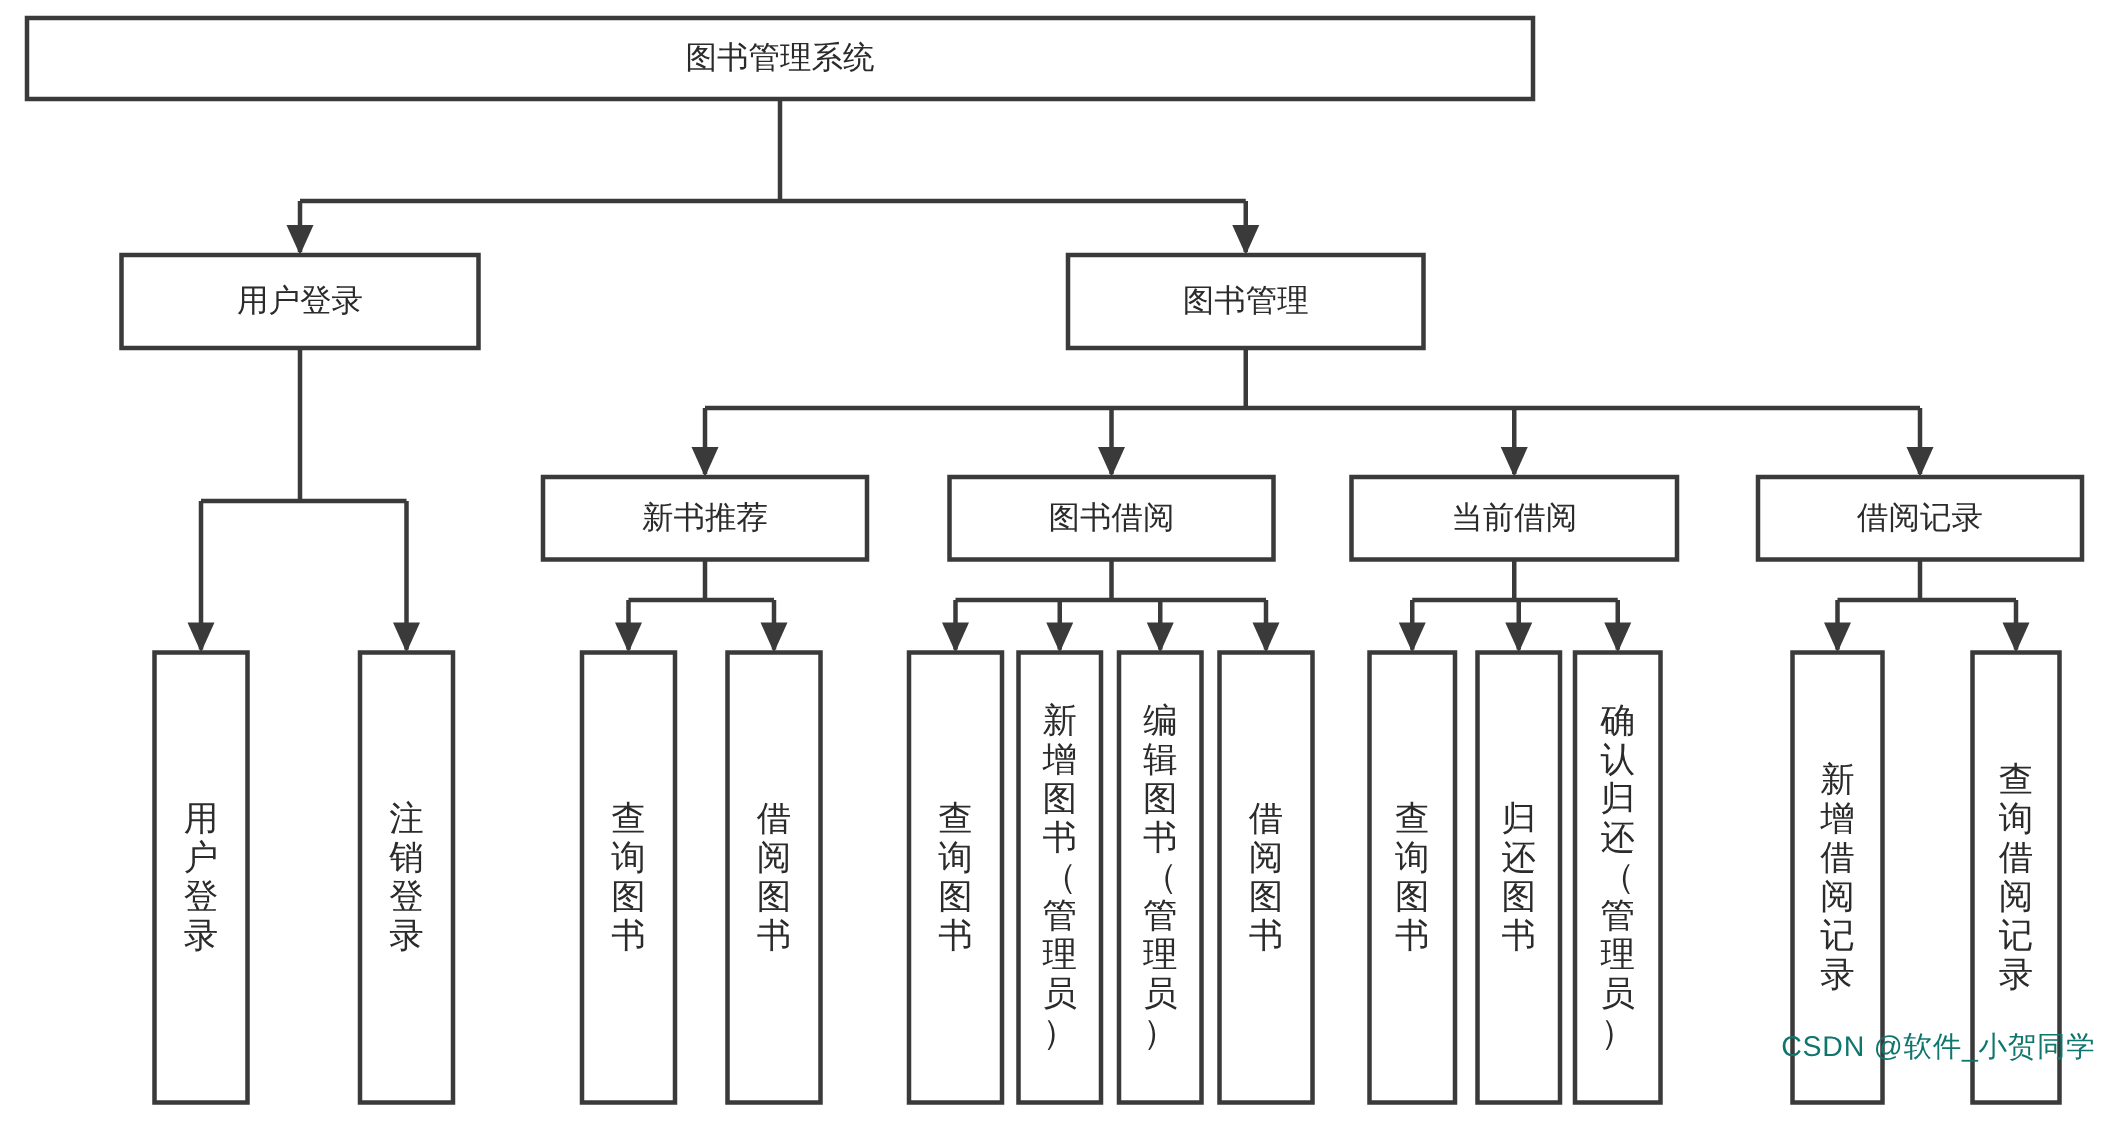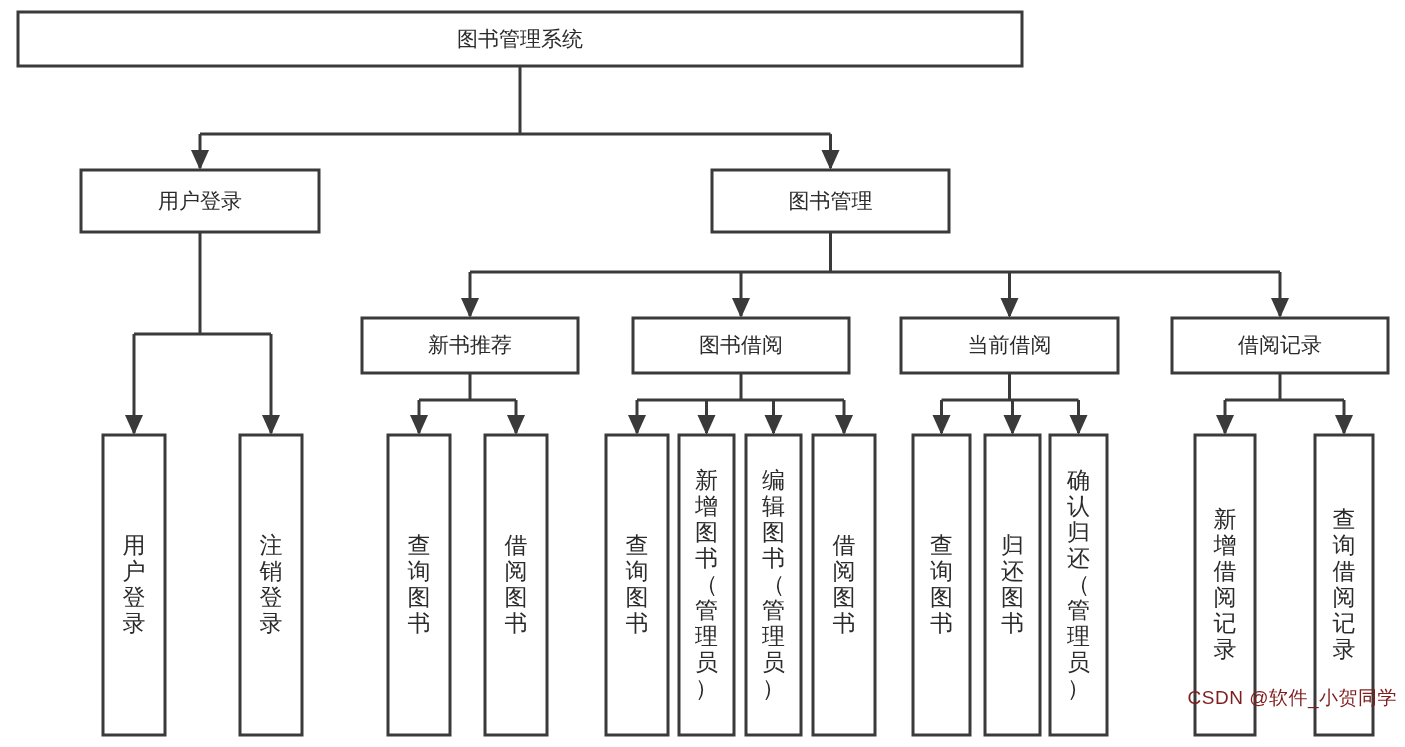--- a/index.html
+++ b/index.html
@@ -54,21 +54,21 @@
     font-family: "Liberation Sans", "DejaVu Sans", sans-serif;
     font-size: 23px;
     text-anchor: middle;
   }
   .watermark {
     position: absolute;
     right: 8px;
     bottom: 4px;
     font-family: "Liberation Sans", "DejaVu Sans", sans-serif;
     font-size: 19px;
-    color: #7f1d1d;
+    color: #0f766e;
     letter-spacing: 0.5px;
     white-space: nowrap;
     user-select: none;
   }
 </style>
 </head>
 <body>
 
 <div id="diagram-root">
   <svg class="flowchart" viewBox="0 0 1405 747">

